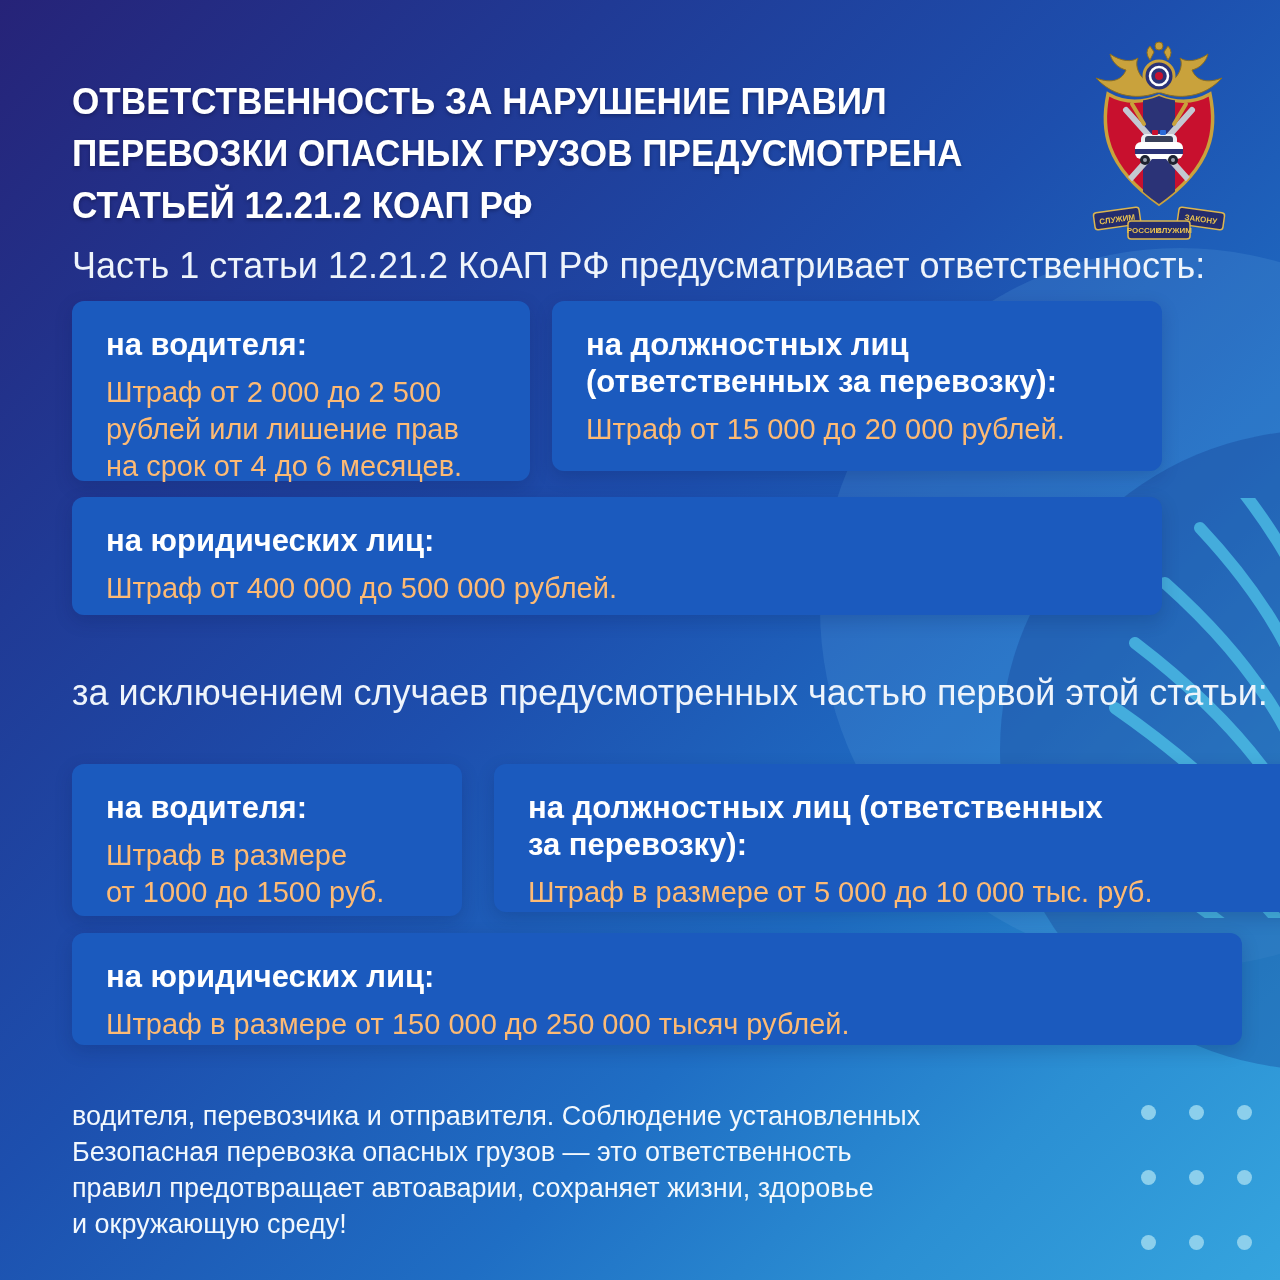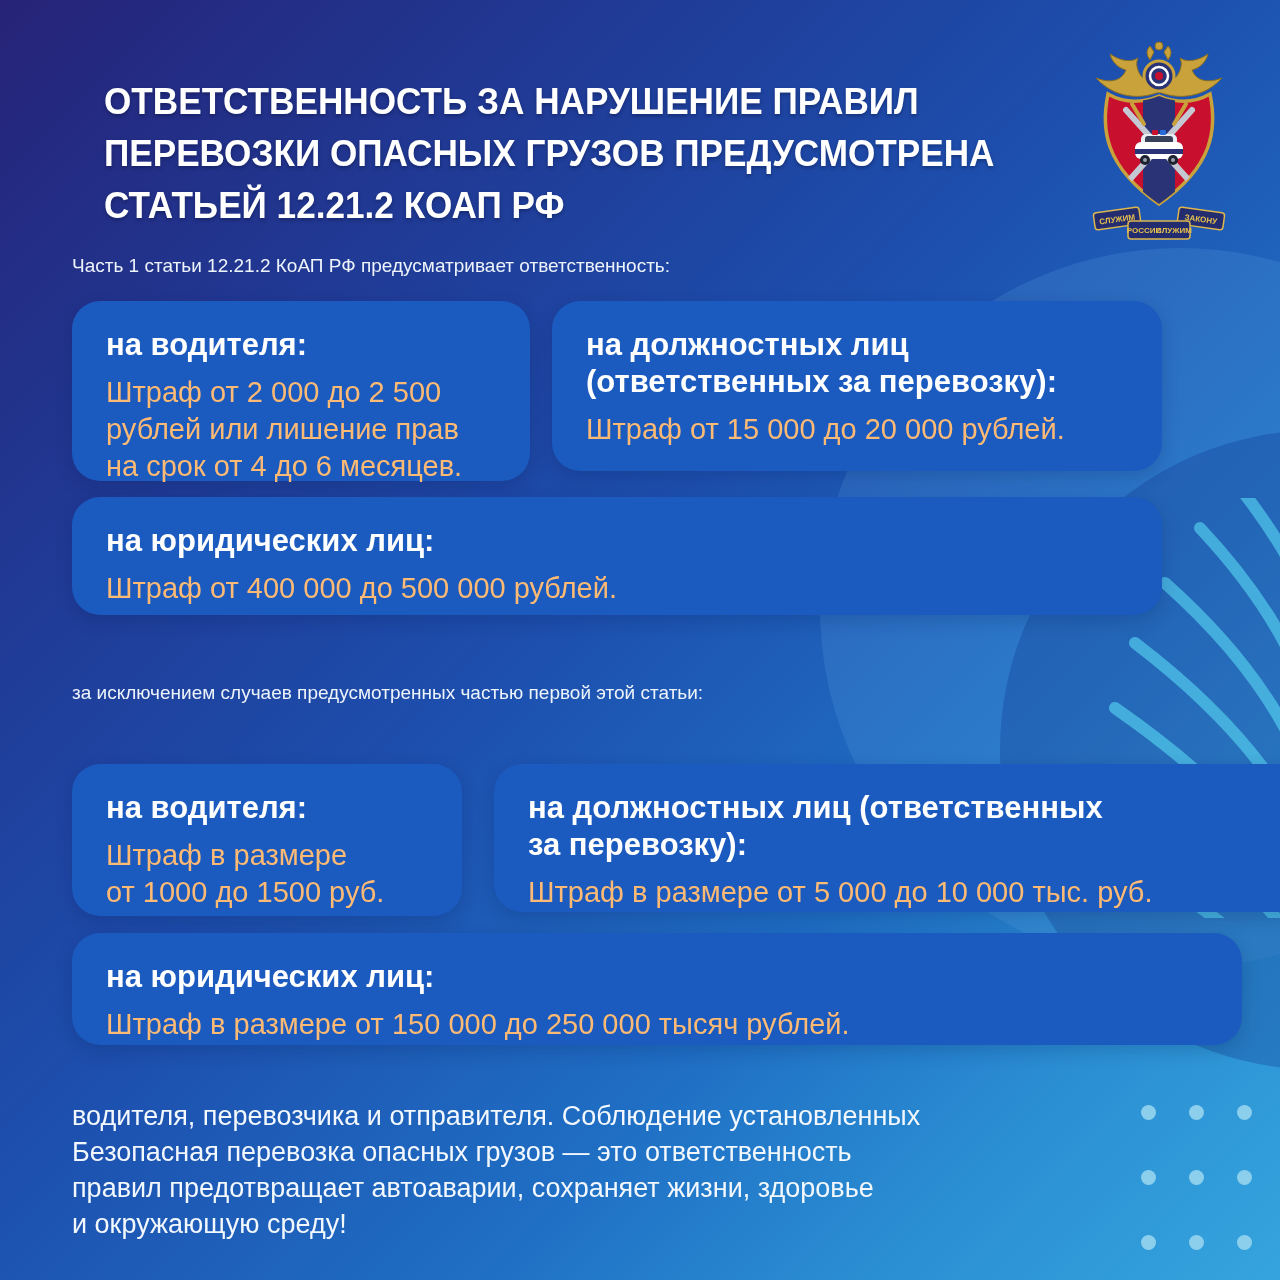--- a/index.html
+++ b/index.html
@@ -25,32 +25,32 @@
   .dot-grid{
     position:absolute;left:1141px;top:1105px;width:130px;
     display:grid;grid-template-columns:repeat(3,15px);grid-template-rows:repeat(3,15px);
     column-gap:33px;row-gap:50px;
   }
   .dot{width:15px;height:15px;border-radius:50%;background:#8ccfec;}
 
   
   .title{position:absolute;left:72px;top:76px;width:1000px;
     font-weight:800;font-size:37px;line-height:52px;letter-spacing:0px;
-    text-transform:uppercase;text-shadow:0 2px 4px rgba(0,10,40,.35);margin-left:32px;}
+    text-transform:uppercase;text-shadow:0 2px 4px rgba(0,10,40,.35);}
   .title-line{transform:scaleX(.95);transform-origin:left center;white-space:nowrap;}
 
   .emblem{position:absolute;left:1088px;top:38px;width:142px;height:214px;}
 
-  .section-heading{position:absolute;left:72px;font-size:19px;line-height:39px;color:#eef4fb;}
+  .section-heading{position:absolute;left:72px;font-size:36px;line-height:39px;color:#eef4fb;}
   .sh1{top:246px;}
   .sh2{top:673px;}
 
   
   .card{
-    position:absolute;background:#1b5abe;border-radius:28px;
+    position:absolute;background:#1b5abe;border-radius:12px;
     padding:25px 34px;box-sizing:border-box;
     box-shadow:0 6px 18px rgba(6,20,70,.18);
   }
   .card-title{font-weight:800;font-size:31px;line-height:37px;margin-bottom:11px;}
   .card-body{font-size:29px;line-height:37px;font-weight:400;color:#fdba74;}
   .c1{left:72px;top:301px;width:458px;height:180px;}
   .c2{left:552px;top:301px;width:610px;height:170px;}
   .c3{left:72px;top:497px;width:1090px;height:118px;}
   .c4{left:72px;top:764px;width:390px;height:152px;}
   .c5{left:494px;top:764px;width:852px;height:148px;}

